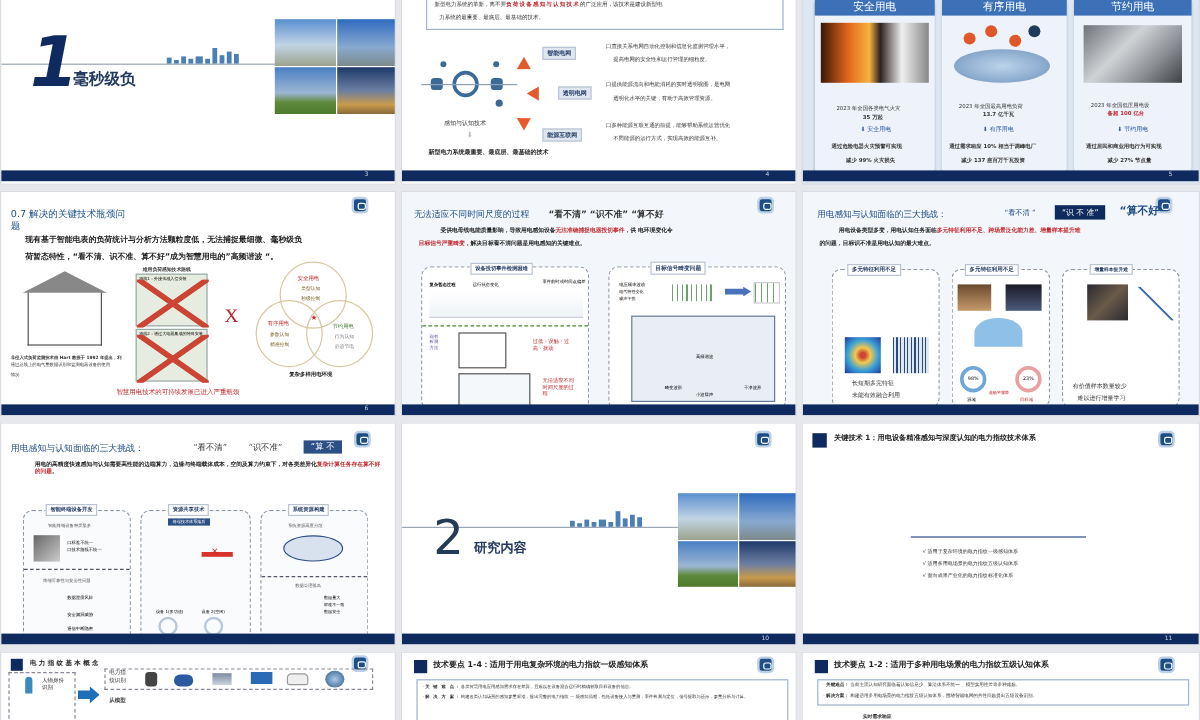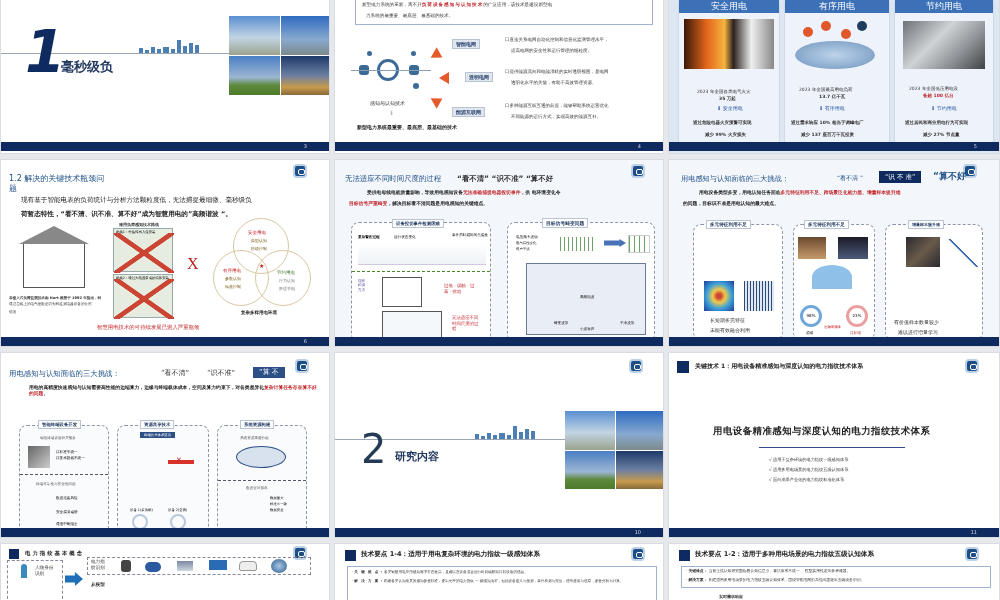--- a/index.html
+++ b/index.html
@@ -124,23 +124,23 @@
     <div class="t small" style="left:10px;top:121px;font-weight:bold">通过居民和商业用电行为可实现</div>
     <div class="t small red" style="left:28px;top:133px;font-weight:bold">减少 27% 节点量</div>
   </div>
   <div class="footer" style="bottom:2px">
       <span class="pgnum">5</span>
     </div>
 </div>
 
 <div class="slide" style="left:0;top:159px;width:330px;height:188px">
   <div class="logo" style="left:292px;top:4px"></div>
-  <div class="t" style="left:8px;top:14px;font-size:8px;color:#1d4e86">1.2 解决的关键技术瓶颈问</div>
+  <div class="t" style="left:8px;top:14px;font-size:8px;color:#1d4e86">0.7 解决的关键技术瓶颈问</div>
   <div class="t" style="left:8px;top:24px;font-size:8px;color:#1d4e86">题</div>
-  <div class="t" style="left:20px;top:36px;font-size:6.6px;font-weight:normal;color:#222">现有基于智能电表的负荷统计与分析方法颗粒度低，无法捕捉最细微、毫秒级负</div>
+  <div class="t" style="left:20px;top:36px;font-size:6.6px;font-weight:bold;color:#222">现有基于智能电表的负荷统计与分析方法颗粒度低，无法捕捉最细微、毫秒级负</div>
   <div class="t" style="left:20px;top:50px;font-size:6.6px;font-weight:bold;color:#222">荷暂态特性，“看不清、识不准、算不好”成为智慧用电的”高频谐波 “。</div>
   <div style="position:absolute;left:22px;top:82px;width:62px;height:46px;border:1px solid #555;border-top:none"></div>
   <div style="position:absolute;left:18px;top:66px;width:0;height:0;border-left:35px solid transparent;border-right:35px solid transparent;border-bottom:18px solid #888"></div>
   <div class="t" style="left:118px;top:62px;font-size:4px;font-weight:bold;color:#333">难用负荷感知技术路线</div>
   <div style="position:absolute;left:112px;top:68px;width:60px;height:44px;background:#e6ece0;border:1px solid #9aa">
       <div style="position:absolute;left:2px;top:1px;font-size:3.4px">路线1：外接传感入侵安装</div>
       <div style="position:absolute;left:0;top:4px;width:60px;height:40px;background:linear-gradient(35deg,transparent 46%,#c43 47%,#c43 53%,transparent 54%),linear-gradient(-35deg,transparent 46%,#c43 47%,#c43 53%,transparent 54%)"></div>
     </div>
   <div style="position:absolute;left:112px;top:114px;width:60px;height:44px;background:#e6ece0;border:1px solid #9aa">
       <div style="position:absolute;left:2px;top:1px;font-size:3.4px">路线2：通过大电器集成的特殊安装</div>
@@ -310,21 +310,20 @@
   </div>
   <div class="footer">
       <span class="pgnum">10</span>
     </div>
 </div>
 
 <div class="slide" style="left:668px;top:352px;width:332px;height:186px">
   <div class="hdr-sq" style="left:8px;top:8px;width:12px;height:12px"></div>
   <div class="t" style="left:26px;top:9px;font-size:6px;font-weight:bold;color:#222">关键技术 1：用电设备精准感知与深度认知的电力指纹技术体系</div>
   <div class="logo" style="left:296px;top:6px"></div>
-  <div class="t" style="left:44px;top:72px;font-size:9.4px;font-weight:bold;color:#222;letter-spacing:.5px">用电设备精准感知与深度认知的电力指纹技术体系</div>
   <div style="position:absolute;left:90px;top:94px;width:146px;height:1px;background:#2c4f86"></div>
   <div class="t" style="left:100px;top:104px;font-size:4.2px;color:#333">√ 适用于复杂环境的电力指纹一级感知体系</div>
   <div class="t" style="left:100px;top:114px;font-size:4.2px;color:#333">√ 适用多用电场景的电力指纹五级认知体系</div>
   <div class="t" style="left:100px;top:124px;font-size:4.2px;color:#333">√ 面向成果产业化的电力指纹标准化体系</div>
   <div class="footer">
       <span class="pgnum">11</span>
     </div>
 </div>
 
 <div class="slide" style="left:0;top:543px;width:330px;height:60px">

